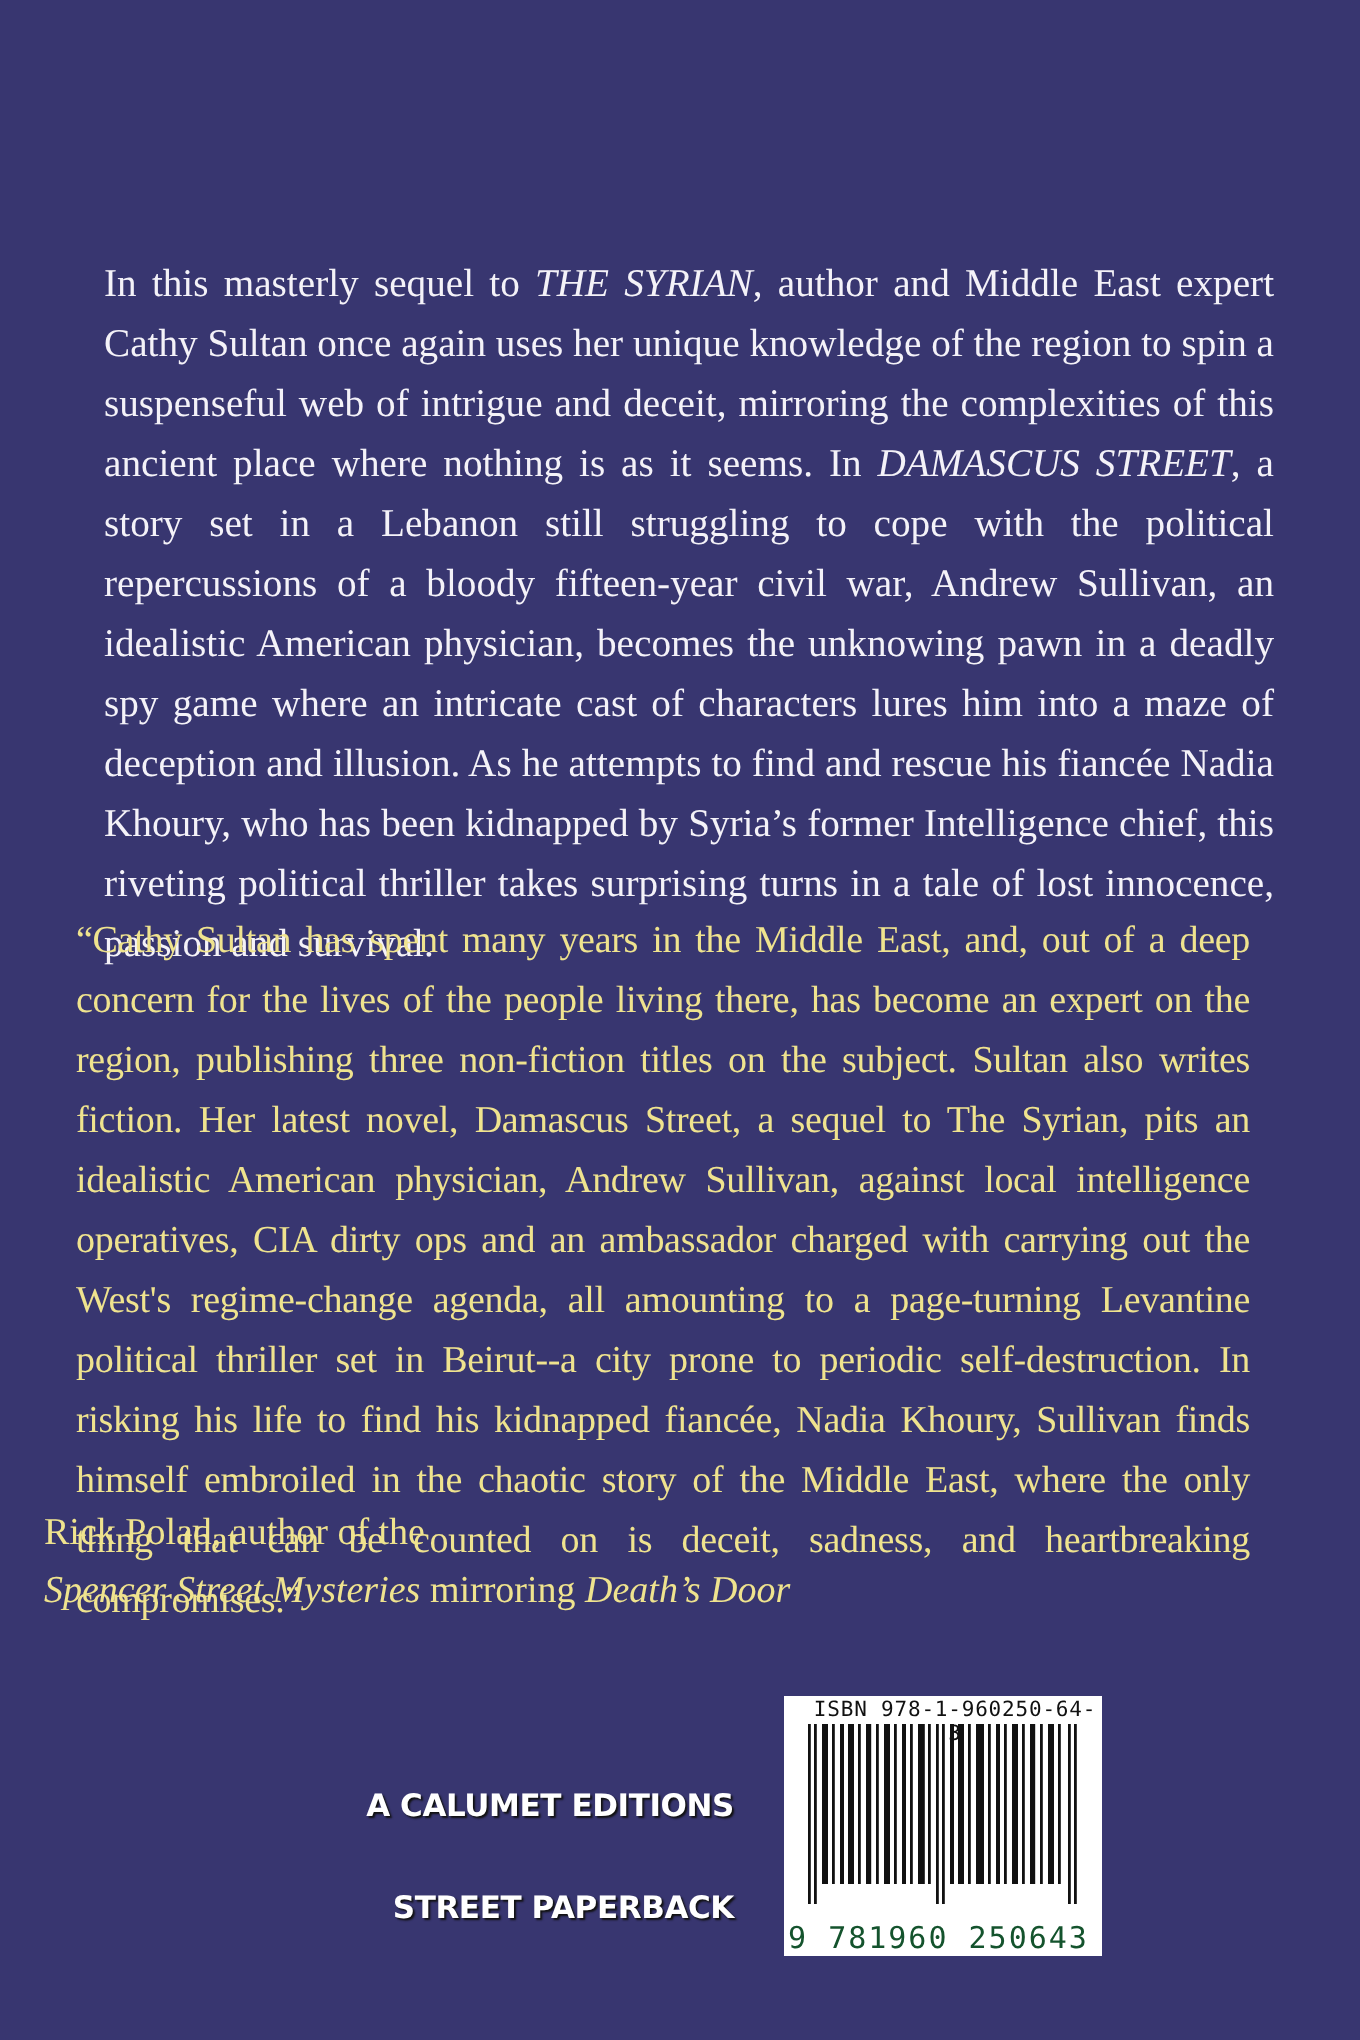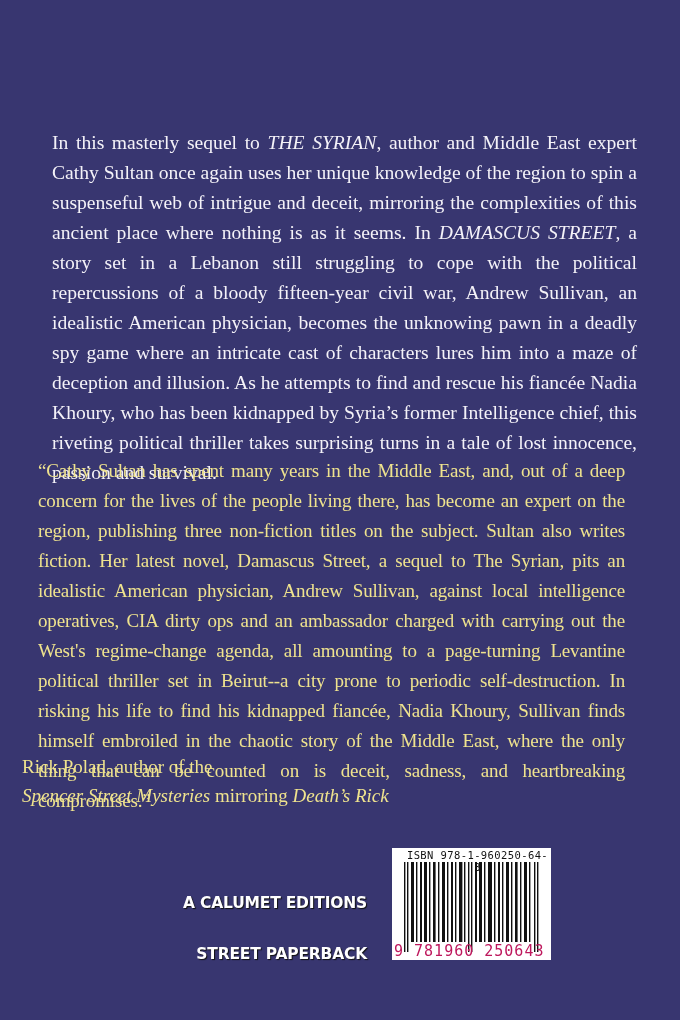--- a/index.html
+++ b/index.html
@@ -36,46 +36,46 @@
   .attrib.l2 { top: 785px; }
   .imprint {
     position: absolute; right: 313px; text-align: right;
     font-family: "DejaVu Sans", sans-serif; font-weight: bold;
     font-size: 15.5px; color: #ffffff; letter-spacing: -0.2px;
     text-shadow: 1px 1px 1px #111;
   }
   .imprint.l1 { top: 894px; }
   .imprint.l2 { top: 945px; }
   .barcode {
-    position: absolute; left: 392px; top: 848px; width: 159px; height: 112px;
+    position: absolute; left: 392px; top: 848px; width: 159px; height: 130px;
     background: #ffffff;
   }
   .isbn-text {
     position: absolute; left: 0; right: 0; top: 1px; text-align: center;
     font-family: "DejaVu Sans Mono", monospace; font-size: 10.5px;
     color: #111; letter-spacing: 0.4px; padding-left: 12px;
   }
   .bars {
     position: absolute; left: 10px; top: 14px; width: 140px; height: 90px;
   }
   .ean-digits {
     position: absolute; left: 2px; bottom: 0px;
     font-family: "DejaVu Sans Mono", monospace; font-size: 15px;
-    color: #be185d; letter-spacing: 1px; background: transparent;
+    color: #14532d; letter-spacing: 1px; background: transparent;
   }
 </style>
 </head>
 <body>
 
 <p class="blurb"><span>In this masterly sequel to </span><i>THE SYRIAN</i><span>, author and Middle East expert Cathy Sultan once again uses her unique knowledge of the region to spin a suspenseful web of intrigue and deceit, mirroring the complexities of this ancient place where nothing is as it seems.  In </span><i>DAMASCUS STREET</i><span>, a story set in a Lebanon still struggling to cope with the political repercussions of a bloody fifteen-year civil war, Andrew Sullivan, an idealistic American phy­sician, becomes the unknowing pawn in a deadly spy game where an intri­cate cast of characters lures him into a maze of deception and illusion. As he attempts to find and rescue his fiancée Nadia Khoury, who has been kid­napped by Syria’s former Intelligence chief, this riveting political thriller takes surprising turns in a tale of lost innocence, passion and survival.</span></p>
 
 <p class="quote">“Cathy Sultan has spent many years in the Middle East, and, out of a deep concern for the lives of the people living there, has become an expert on the region, publishing three non-fiction titles on the subject. Sultan also writes fiction. Her latest novel, Damascus Street, a sequel to The Syrian, pits an idealistic American physician, Andrew Sullivan, against local intelligence operatives, CIA dirty ops and an ambassador charged with carrying out the West's regime-change agenda, all amounting to a page-turning Levantine political thriller set in Beirut--a city prone to periodic self-destruction. In risking his life to find his kidnapped fiancée, Nadia Khoury, Sullivan finds himself embroiled in the chaotic story of the Middle East, where the only thing that can be counted on is deceit, sadness, and heartbreaking compromises.”</p>
 
 <p class="attrib l1">Rick Polad, author of the</p>
-<p class="attrib l2"><i>Spencer Street Mysteries</i><span> mirroring </span><i>Death’s Rick</i></p>
+<p class="attrib l2"><i>Spencer Street Mysteries</i><span> mirroring </span><i>Death’s Door</i></p>
 
 <div class="imprint l1">A CALUMET EDITIONS</div>
 <div class="imprint l2">STREET PAPERBACK</div>
 
 <div class="barcode">
   <div class="isbn-text">ISBN 978-1-960250-64-3</div>
   <svg class="bars" viewBox="0 0 140 90" preserveAspectRatio="none">
     <g fill="#111">
       <rect x="2" y="0" width="1.4" height="90"></rect>
         <rect x="5" y="0" width="1.4" height="90"></rect>

